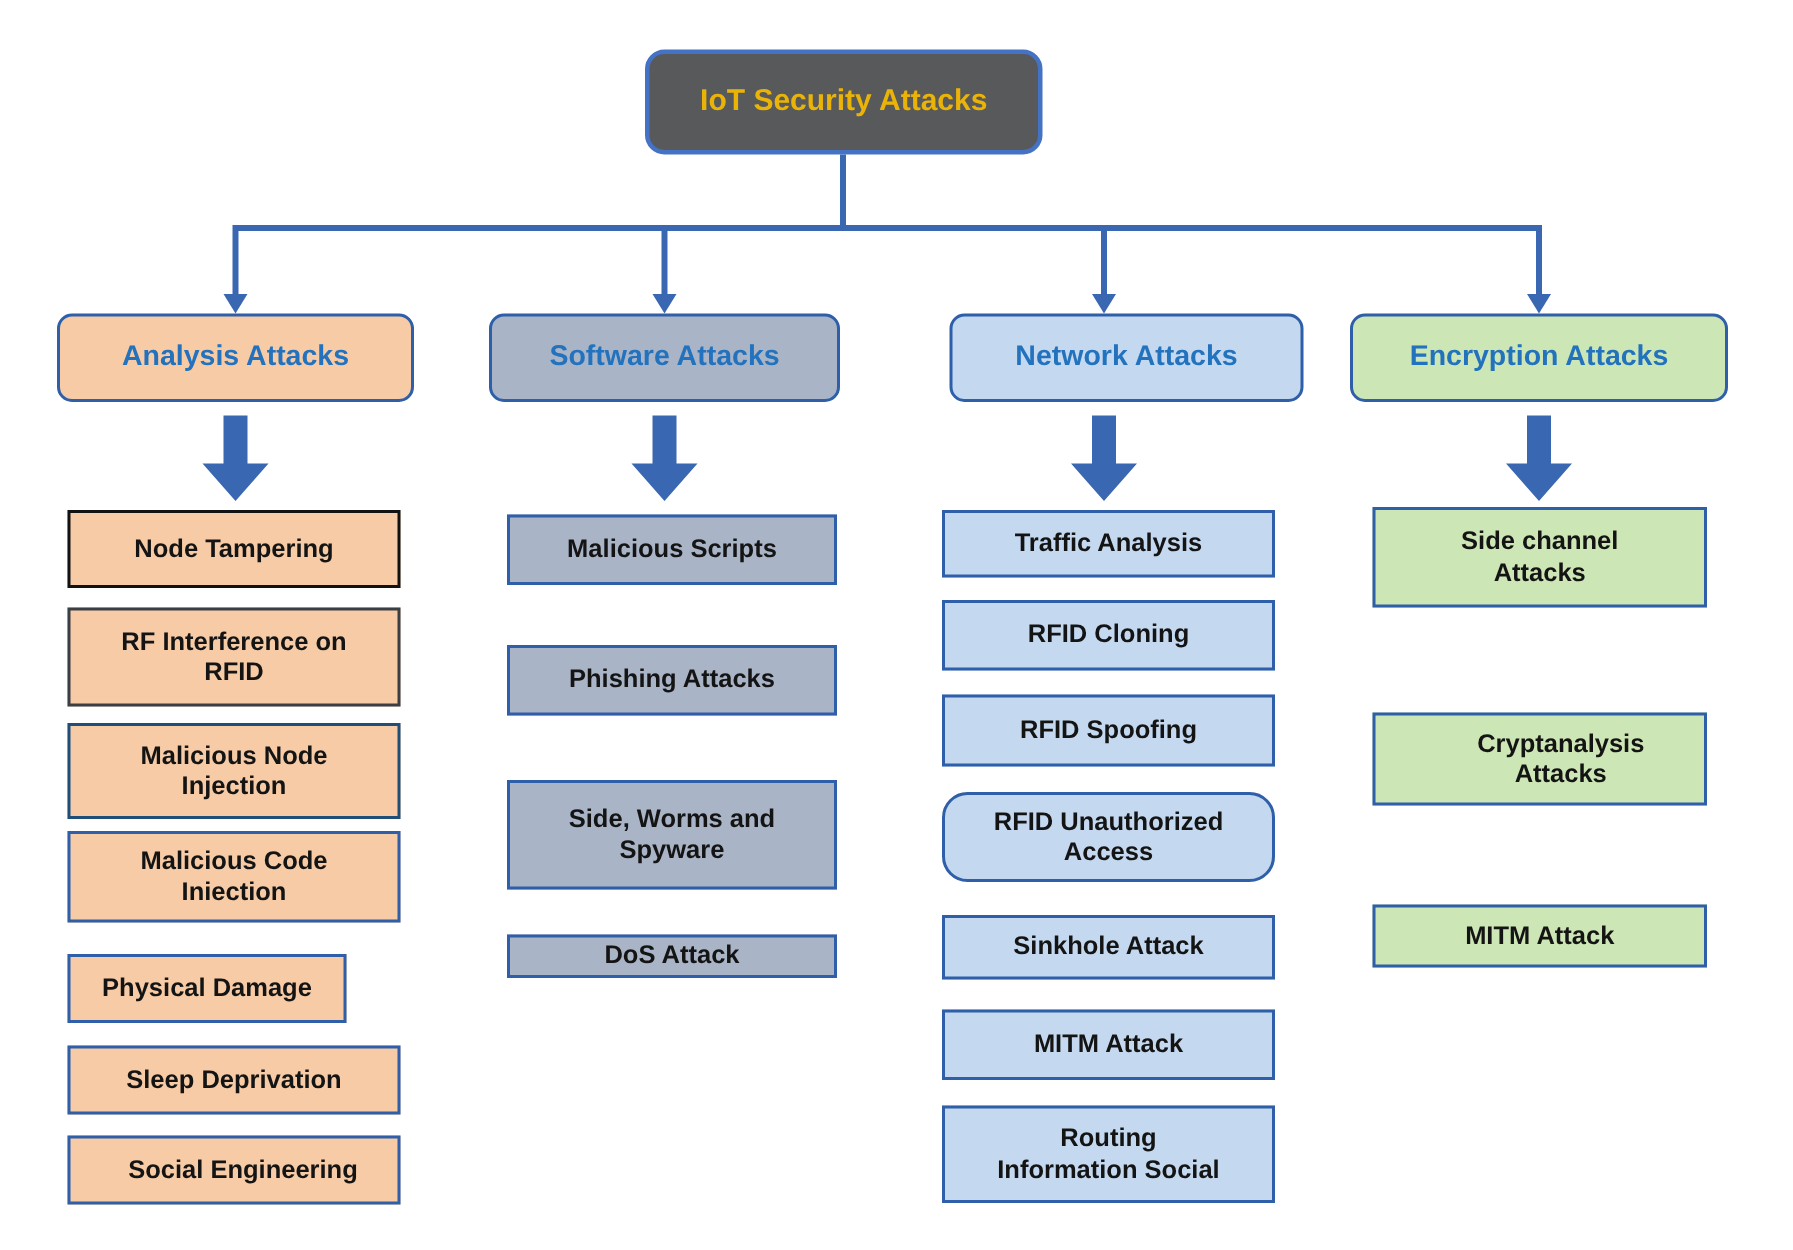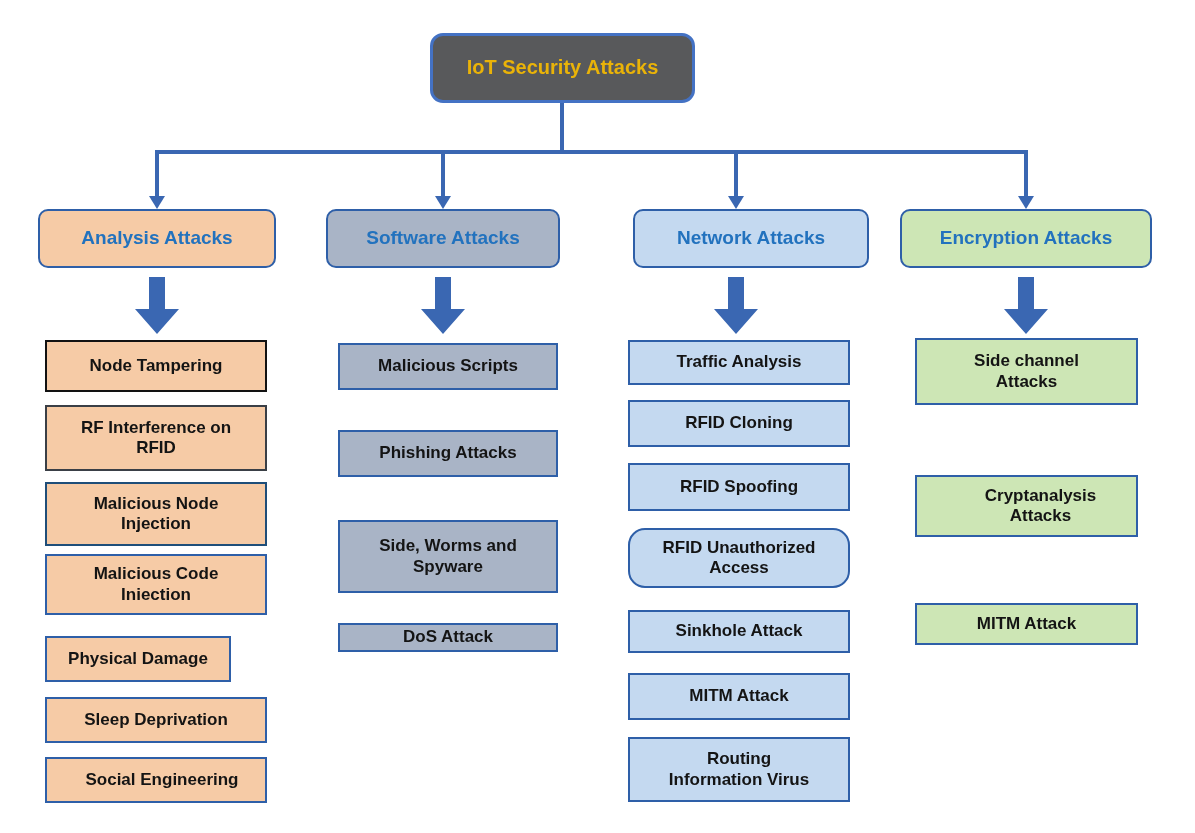--- a/index.html
+++ b/index.html
@@ -134,21 +134,21 @@
 Access</span>
 </div>
 <div class="abs box network" style="left:628px;top:610px;width:222px;height:43px;">
   <span>Sinkhole Attack</span>
 </div>
 <div class="abs box network" style="left:628px;top:673px;width:222px;height:47px;">
   <span>MITM Attack</span>
 </div>
 <div class="abs box network" style="left:628px;top:737px;width:222px;height:65px;">
   <span>Routing
-Information Virus</span>
+Information Social</span>
 </div>
 
 <div class="abs box encryption" style="left:915px;top:338px;width:223px;height:67px;">
   <span>Side channel
 Attacks</span>
 </div>
 <div class="abs box encryption" style="left:915px;top:475px;width:223px;height:62px;padding-left:28px;">
   <span>Cryptanalysis
 Attacks</span>
 </div>

